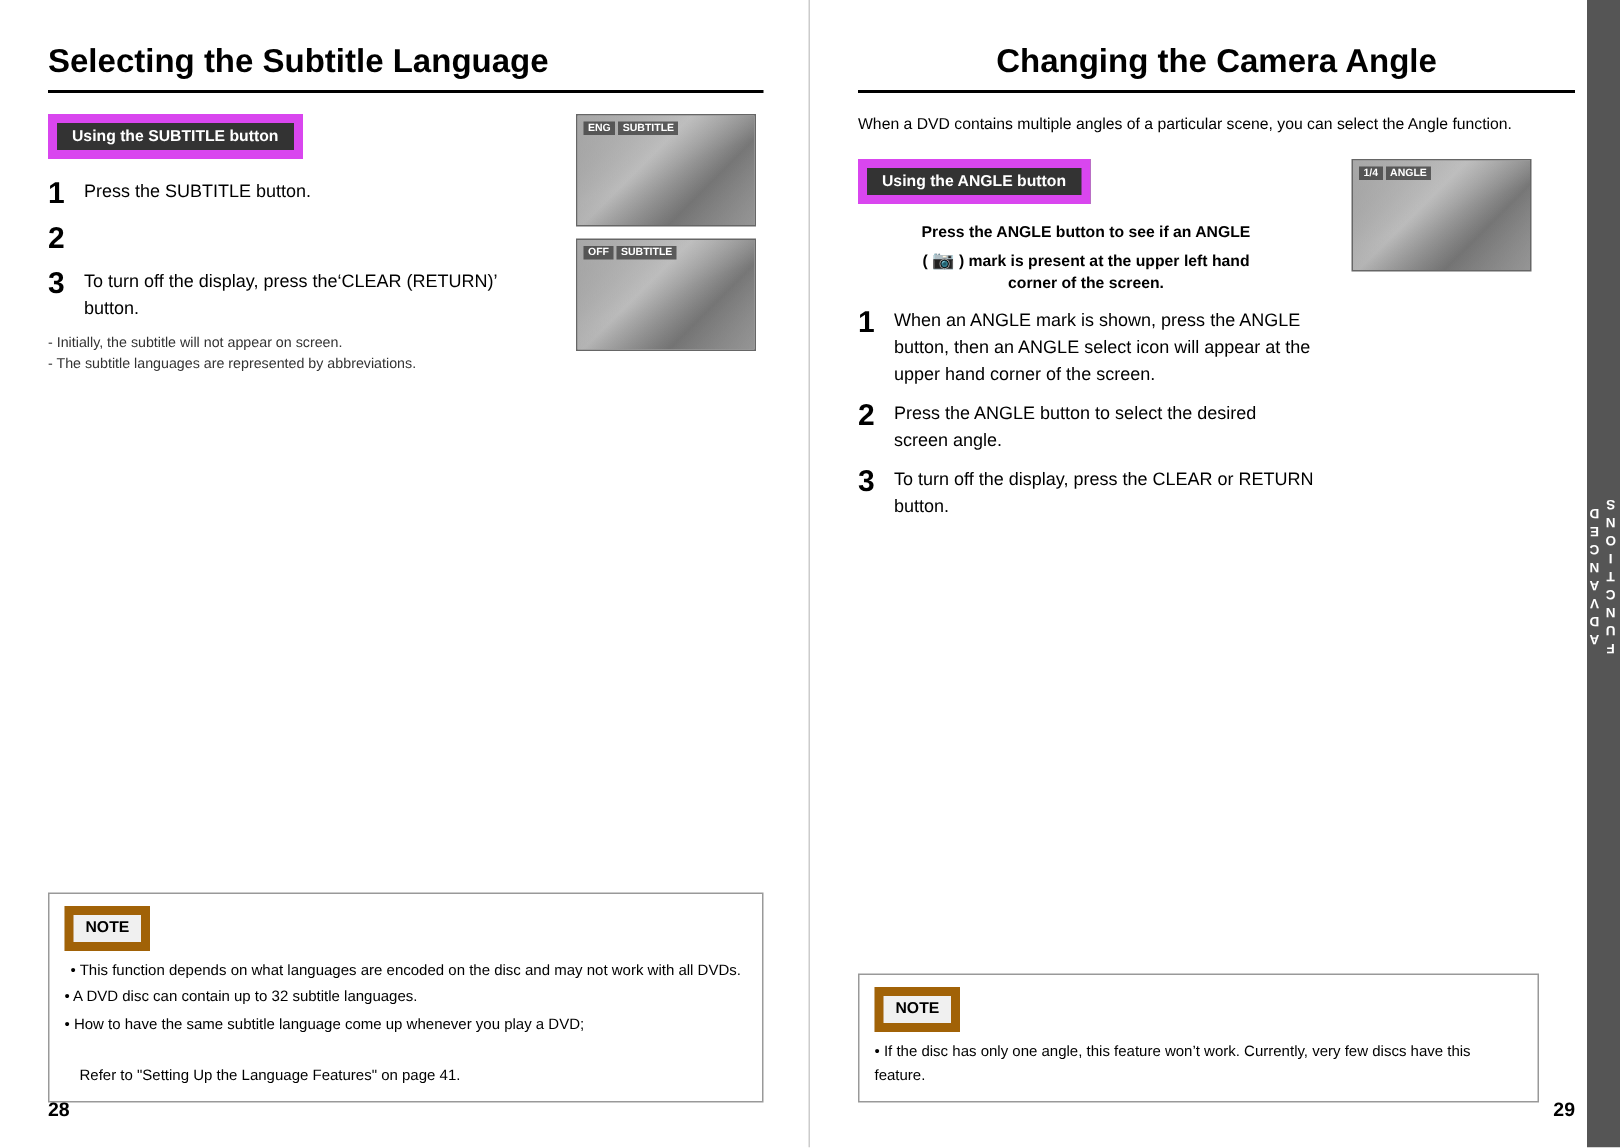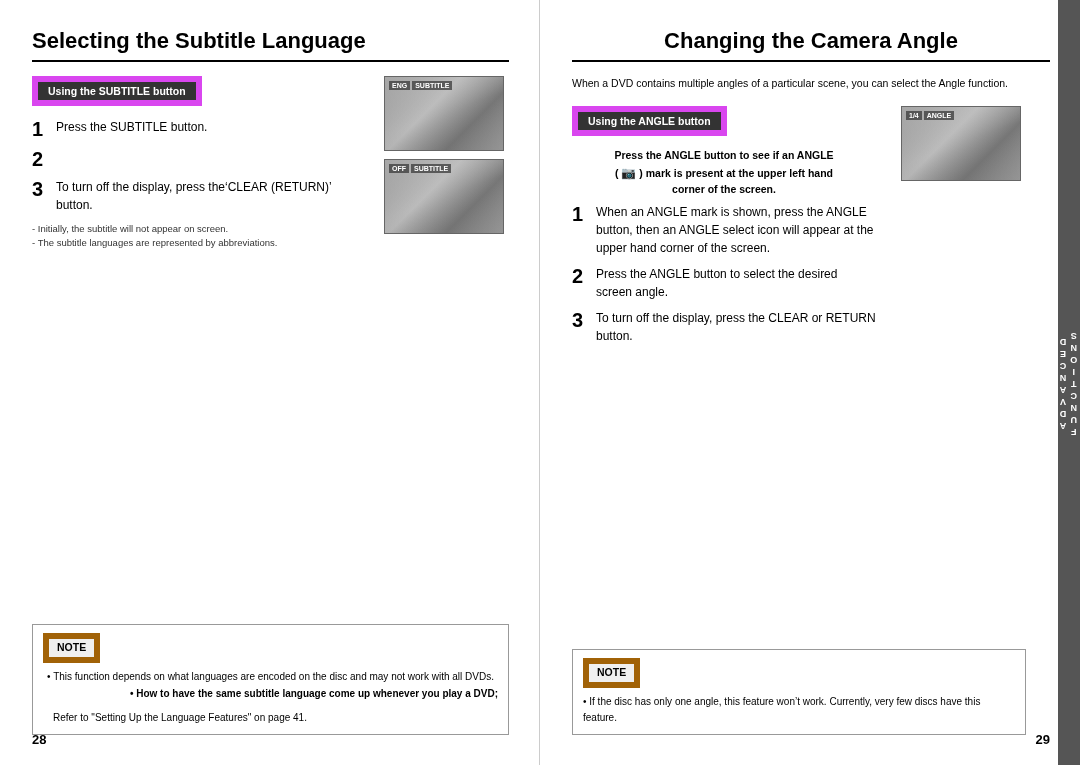--- a/index.html
+++ b/index.html
@@ -241,21 +241,22 @@
         </div>
       </div>
     </div>
 
     <div class="spacer"></div>
 
     <div class="note-box">
       <div class="note-title">NOTE</div>
       <div class="note-text">
         <div style="margin-bottom:1px;text-align:center;">• This function depends on what languages are encoded on the disc and may not work with all DVDs.</div>
-        <div style="font-weight:bold; margin-bottom:8px;text-align:right;">• How to have the same subtitle language come up whenever you play a DVD;</div>
+        <div style="margin-bottom:3px;">• A DVD disc can contain up to 32 subtitle languages.</div>
+        <div style="font-weight:normal; margin-bottom:18px;">• How to have the same subtitle language come up whenever you play a DVD;</div>
         <div style="padding-left:10px;">Refer to "Setting Up the Language Features" on page 41.</div>
       </div>
     </div>
 
     <div class="page-number">28</div>
   </div>
 
   <div class="right-page">
 
     <div style="position:absolute; right:0; top:0; bottom:0; width:22px; background:#555; display:flex; flex-direction:column; align-items:center; justify-content:center; gap:0;">

